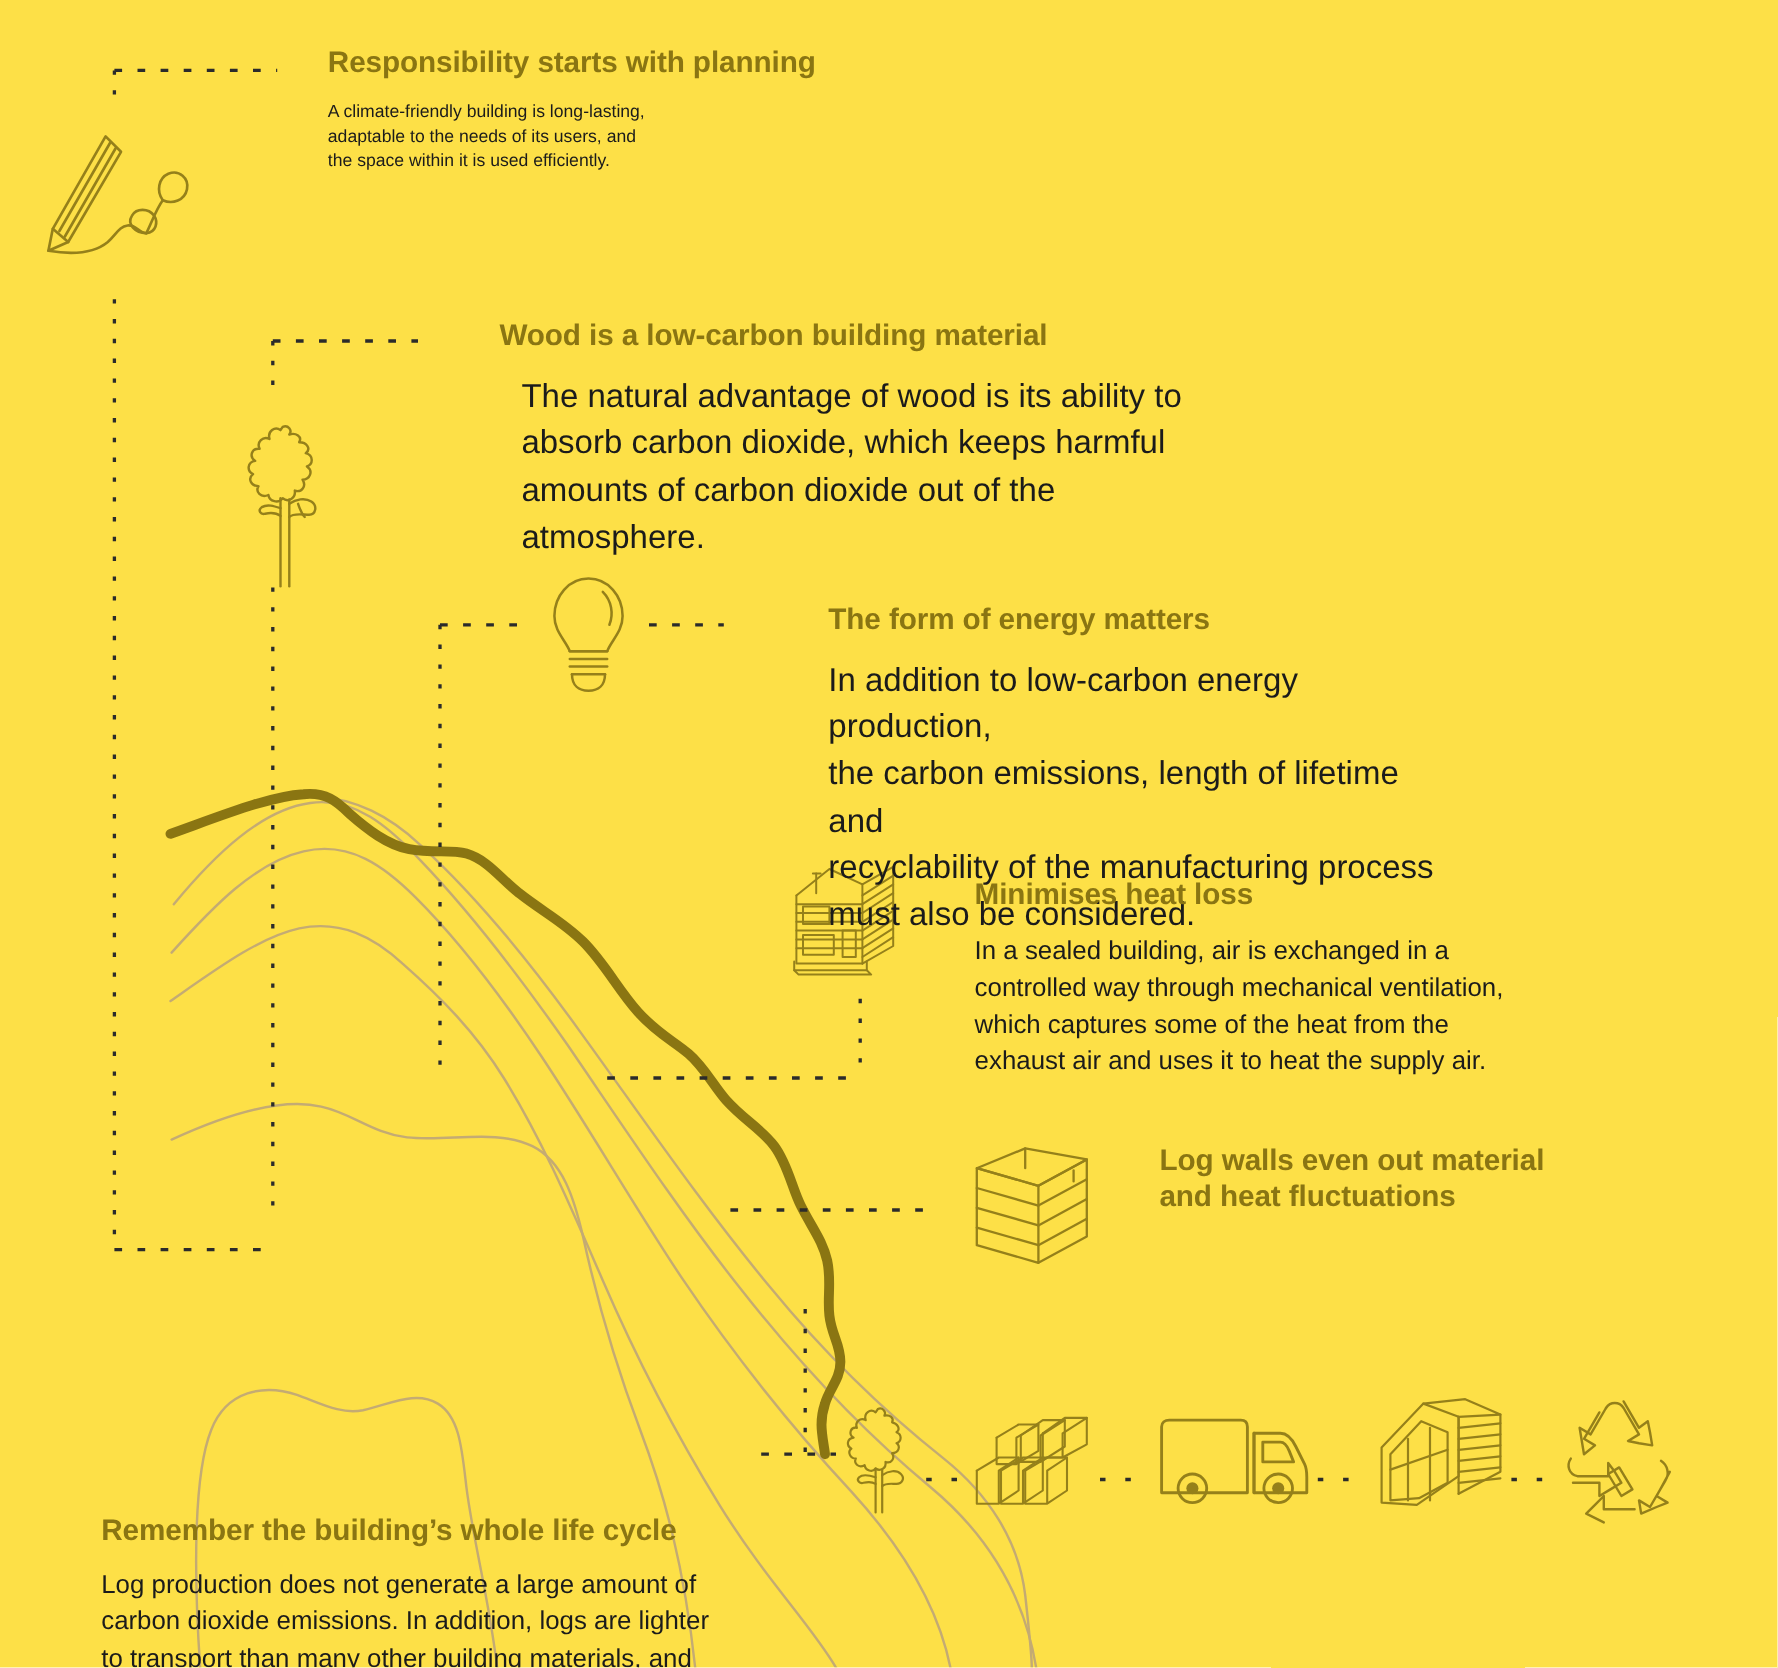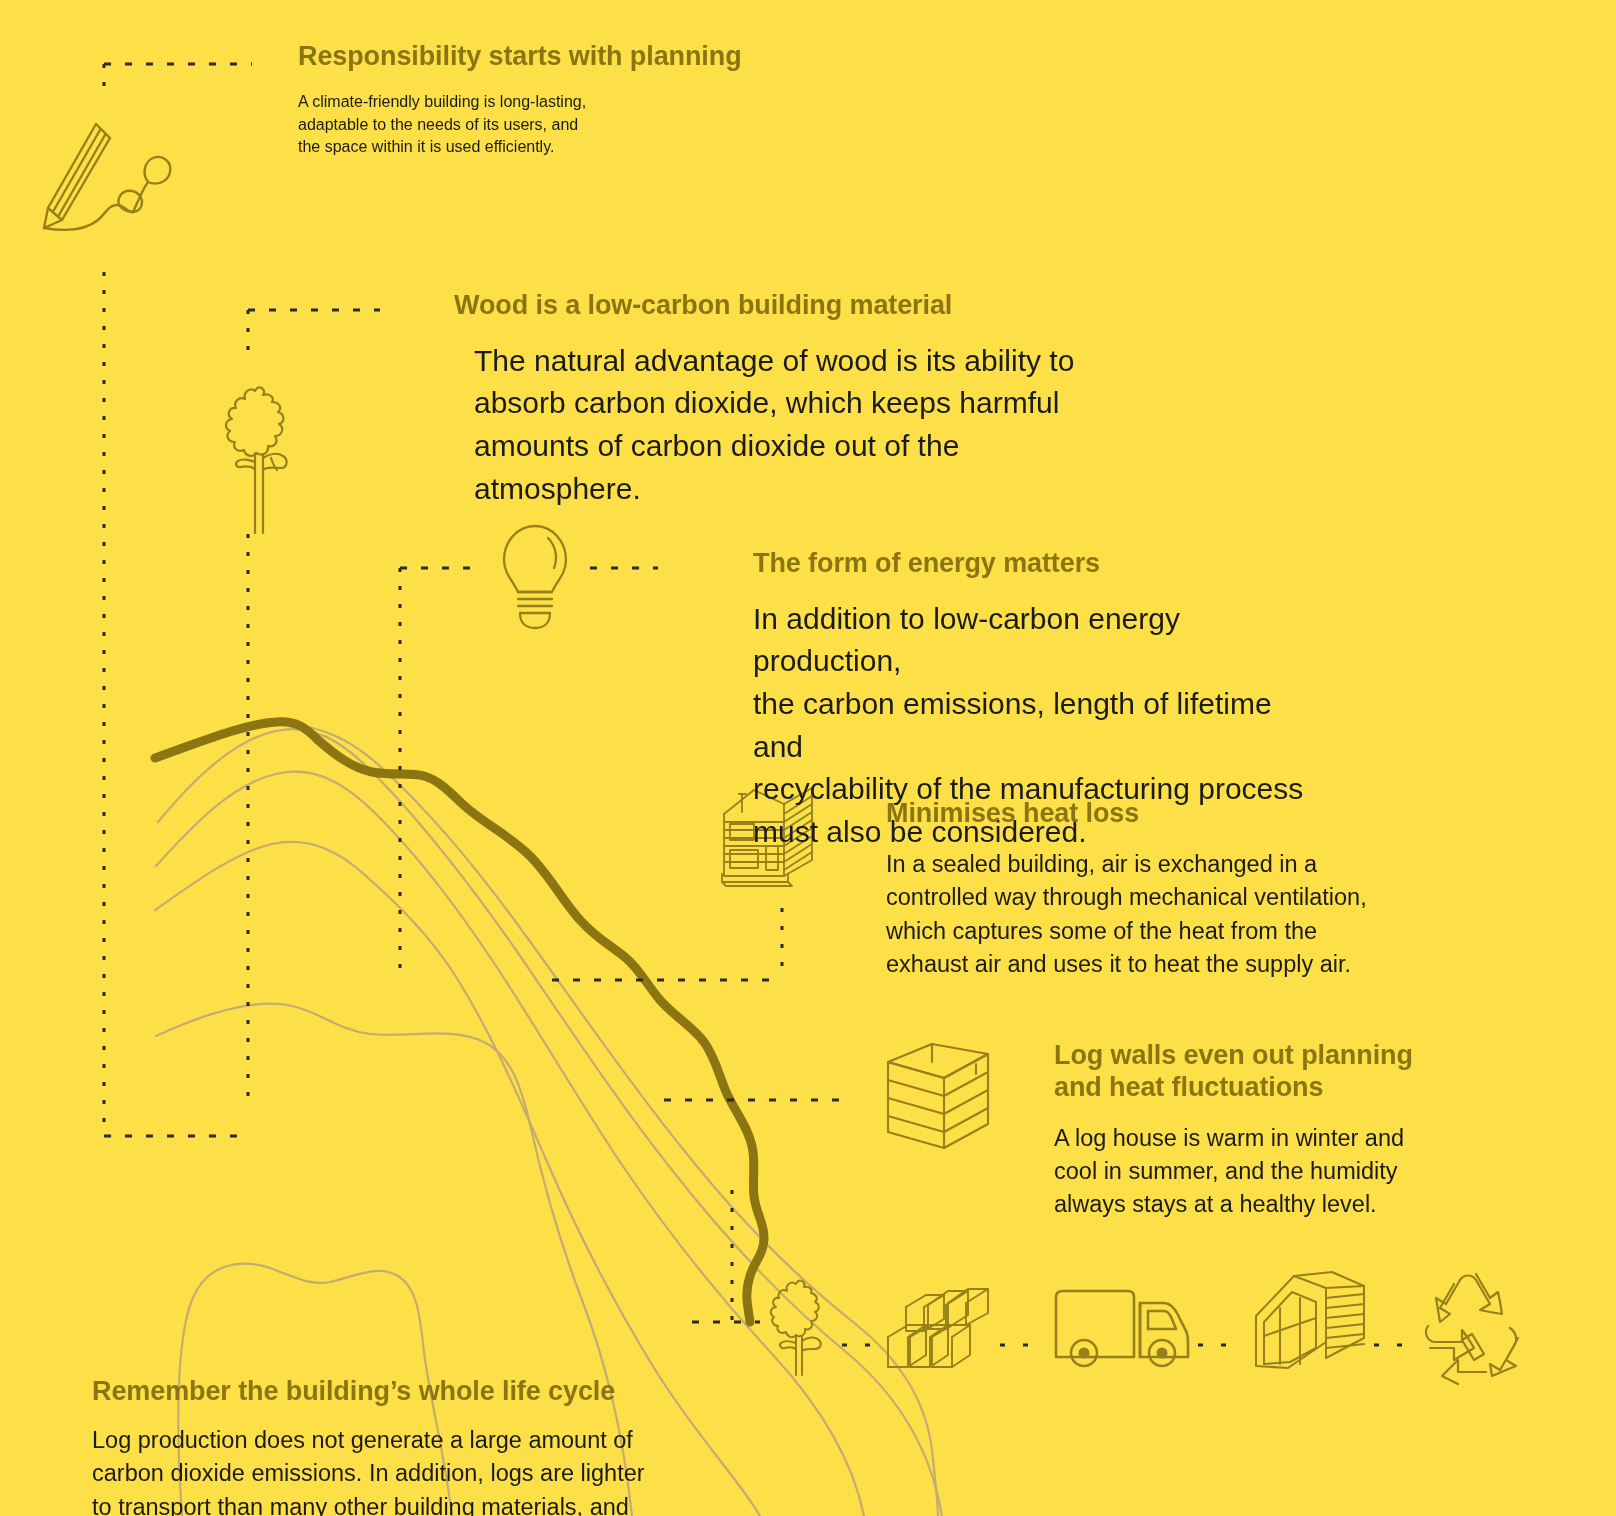--- a/index.html
+++ b/index.html
@@ -380,25 +380,22 @@
 
   <div class="block" id="b-heat">
     <h2 class="heading">Minimises heat loss</h2>
     <p class="body">In a sealed building, air is exchanged in a
 controlled way through mechanical ventilation,
 which captures some of the heat from the
 exhaust air and uses it to heat the supply air.</p>
   </div>
 
   <div class="block" id="b-logwalls">
-    <h2 class="heading" style="white-space:pre-line">Log walls even out planning
+    <h2 class="heading" style="white-space:pre-line">Log walls even out material
 and heat fluctuations</h2>
-    <p class="body">A log house is warm in winter and
-cool in summer, and the humidity
-always stays at a healthy level.</p>
   </div>
 
   <div class="block" id="b-lifecycle">
     <h2 class="heading">Remember the building’s whole life cycle</h2>
     <p class="body">Log production does not generate a large amount of
 carbon dioxide emissions. In addition, logs are lighter
 to transport than many other building materials, and
 at the end of their life they can be used for energy</p>
   </div>
 

